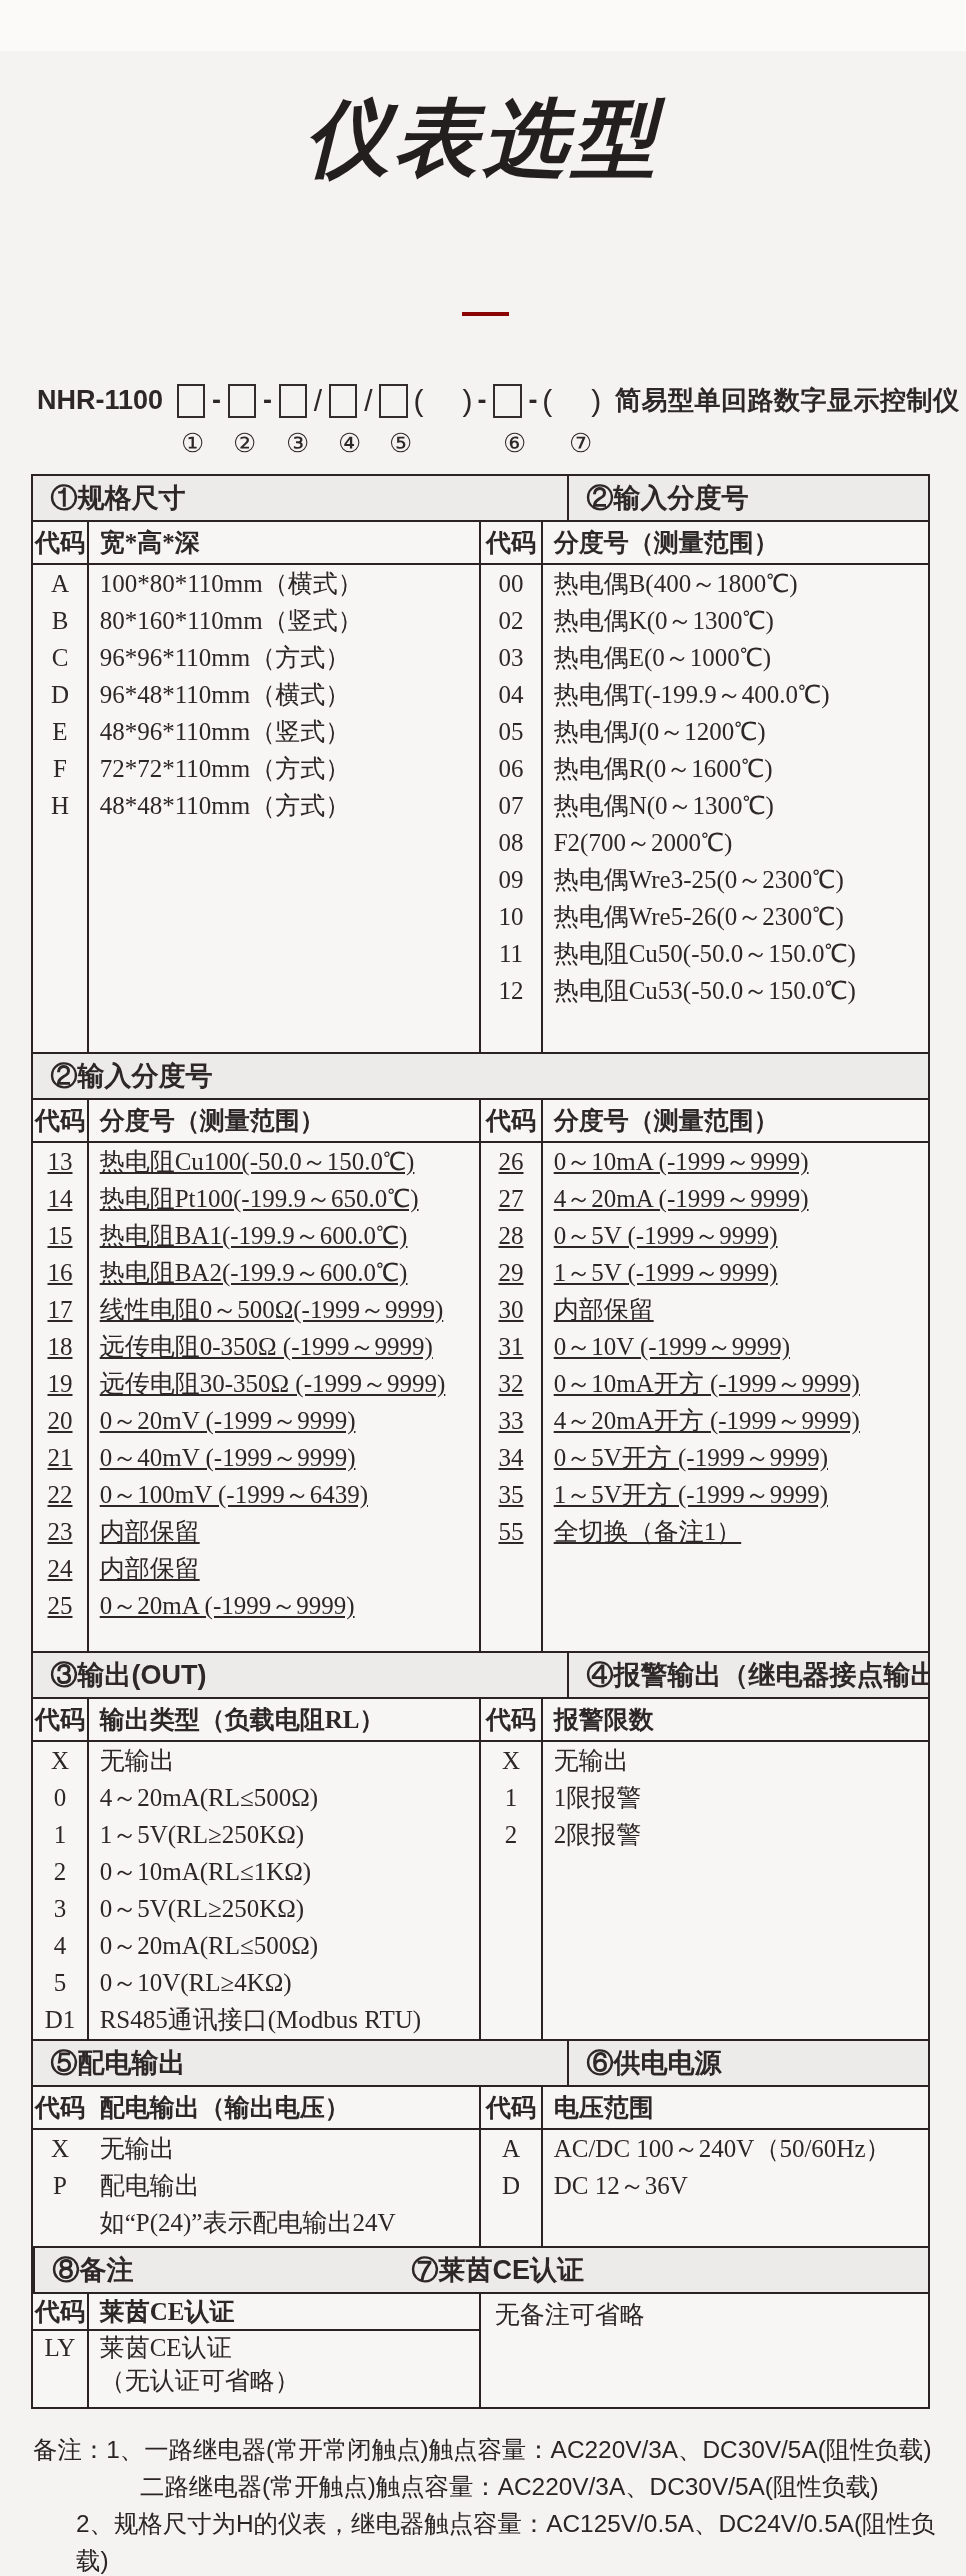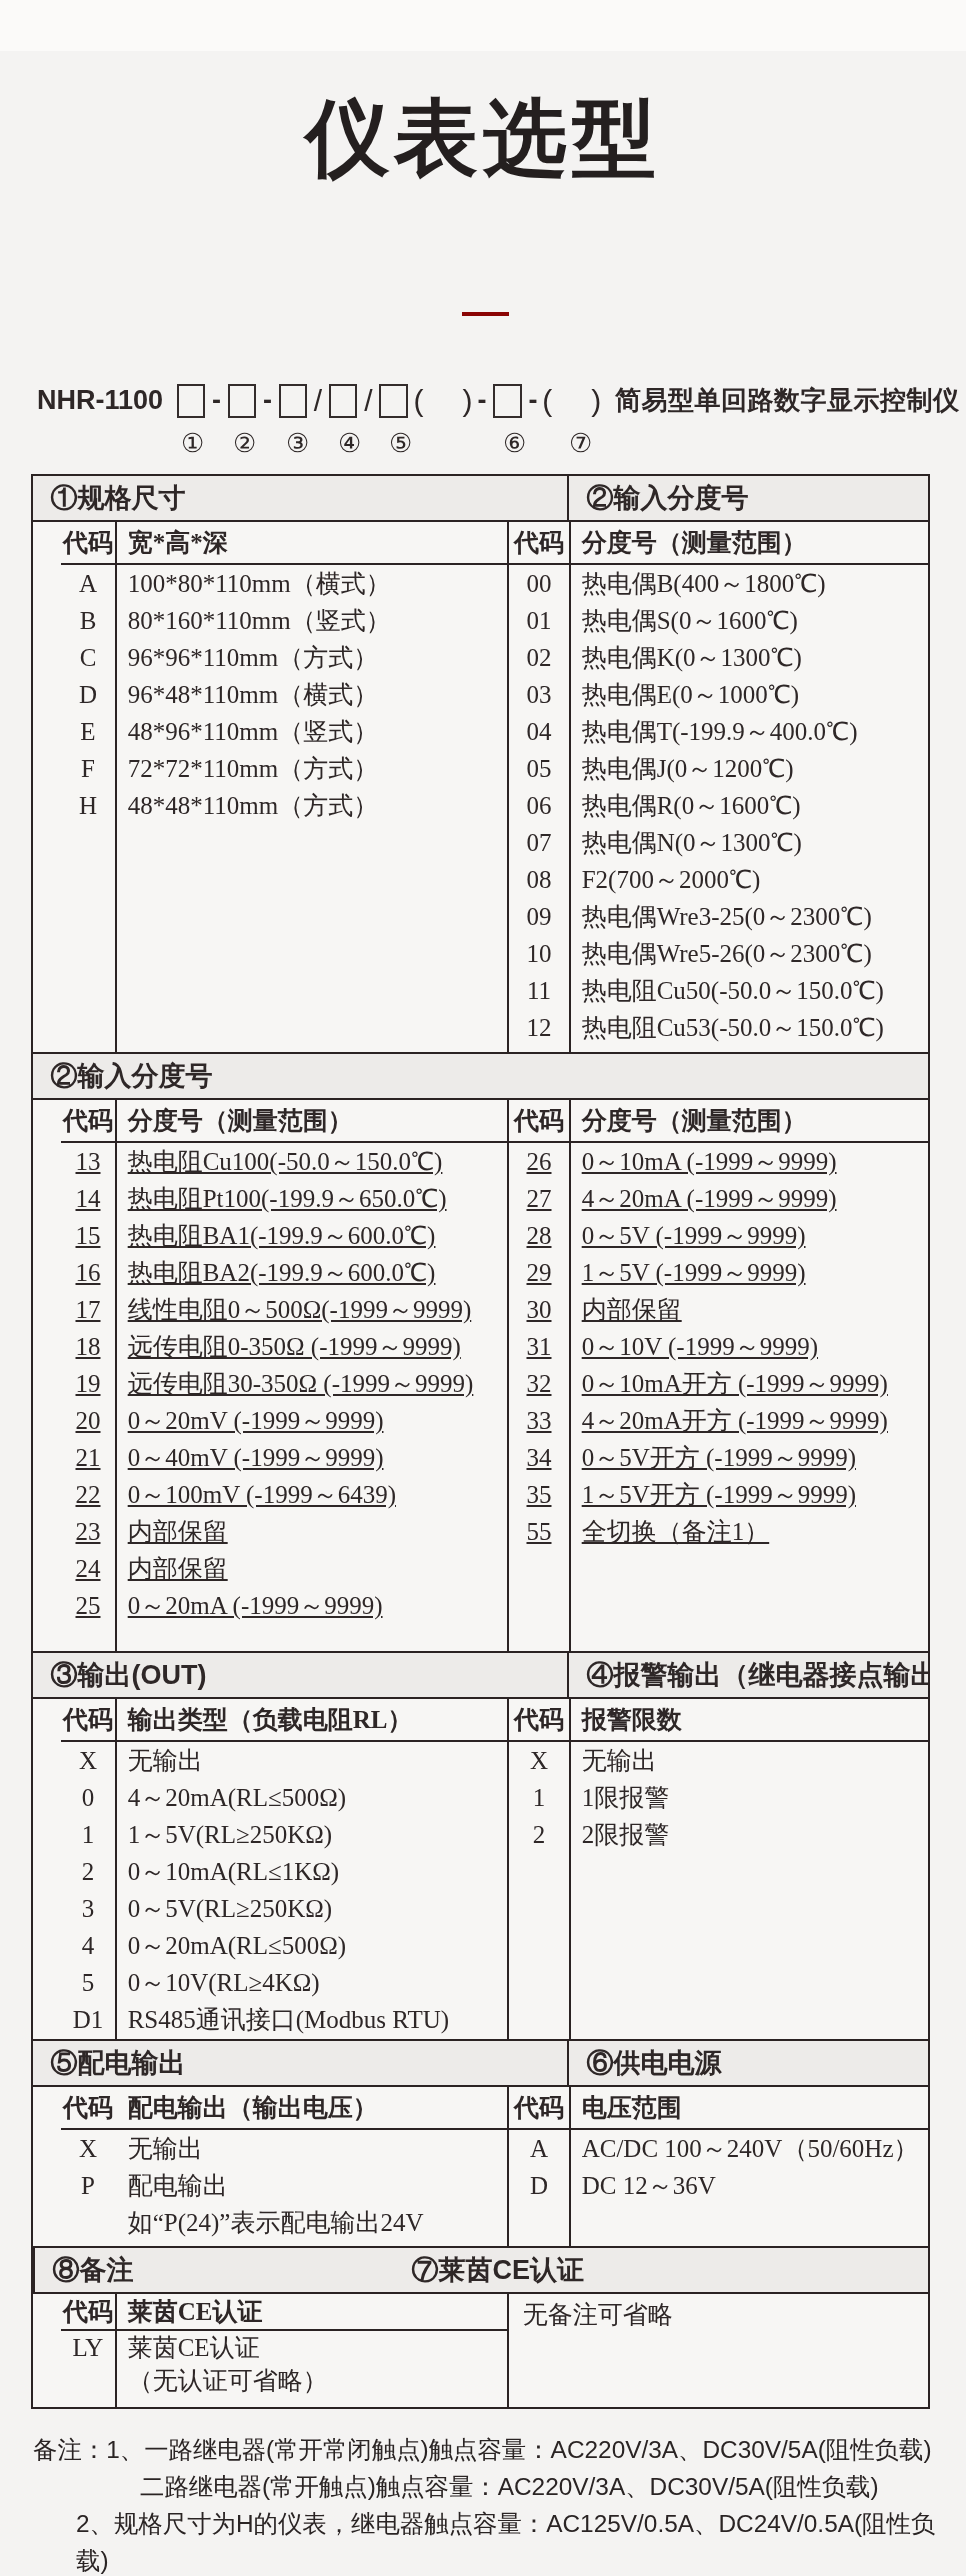--- a/index.html
+++ b/index.html
@@ -2,21 +2,21 @@
 <html><head>
 <meta charset="utf-8">
 <style>
   html,body { margin:0; padding:0; }
   body { width:966px; height:2576px; background:#f4f3f2; font-family:"Liberation Serif", serif; color:#2e2727; }
   .page { position:relative; width:966px; height:2576px; overflow:hidden; }
   .top-strip { position:absolute; left:0; top:0; width:966px; height:51px; background:#fbfaf9; }
 
   .title { position:absolute; left:0; top:82px; width:966px; text-align:center;
            font-family:"Liberation Sans", sans-serif; font-weight:900; font-size:84px;
-           letter-spacing:4.9px; color:#241f1f; }
+           letter-spacing:4.9px; color:#241f1f;font-style:italic; }
   .red-divider { position:absolute; left:462px; top:312px; width:47px; height:3.9px; background:#8a0404; }
 
   
   .model-line { position:absolute; left:37px; top:381px; height:39px; display:flex; align-items:center; white-space:nowrap; }
   .m-prefix { font-family:"Liberation Sans", sans-serif; font-weight:bold; font-size:27px; margin-right:9.8px; letter-spacing:0px; }
   .m-box { width:24.4px; height:30px; border:2px solid #332c2c; margin:0 3.9px; background:transparent; }
   .m-dash { font-size:27px; font-weight:bold; margin:0 2.9px; font-family:"Liberation Sans", sans-serif; }
   .m-slash { font-size:30px; margin:0 2.9px; font-family:"Liberation Sans", sans-serif; }
   .m-paren { font-size:30px; margin:0 2px; font-family:"Liberation Sans", sans-serif; }
   .m-gap { display:inline-block; width:35px; }
@@ -33,21 +33,21 @@
          border:2.9px solid #2b2323; background:#f7f6f4; font-size:25px; }
   .sec { border-top:2.9px solid #2b2323; }
   .sec.first { border-top:none; }
   .bands { display:flex; }
   .band { box-sizing:border-box; height:46px; line-height:44px; background:#edebe9;
           border-bottom:2px solid #2b2323; font-family:"Liberation Sans", sans-serif;
           font-weight:bold; font-size:27px; padding-left:17.6px; white-space:nowrap; overflow:hidden; }
   .band.l { width:534px; }
   .band.r { flex:1; border-left:2.9px solid #2b2323; }
   .band.full { width:100%; }
-  .cols { display:flex; align-items:stretch;margin-left:28px; }
+  .cols { display:flex; align-items:stretch; }
   .half { width:446px; box-sizing:border-box; position:relative; }
   .half.r { width:447px; flex:1; border-left:2.9px solid #2b2323; }
   .half.divided::after { content:""; position:absolute; top:0; bottom:0; left:54px; width:2px; background:#2b2323; }
   .half.r.divided::after { left:60px; }
   .sub { display:flex; height:41px; align-items:center; border-bottom:2px solid #2b2323; font-weight:bold; white-space:nowrap; }
   .sub.s5 { height:35px; }
   .cell-c { width:54px; flex:0 0 54px; text-align:center; }
   .half.r .cell-c { width:60px; flex:0 0 60px; }
   .cell-v { padding-left:12.7px; white-space:nowrap; }
   .rows .row { display:flex; align-items:center; height:37px; }
@@ -161,24 +161,20 @@
             <span class="cell-c">代码</span>
             <span class="cell-v">分度号（测量范围）</span>
           </div>
           <div class="rows b1">
 
               <div class="row">
                 <span class="cell-c">00</span>
                 <span class="cell-v">热电偶B(400～1800℃)</span>
               </div>
 
-              <div class="row">
-                <span class="cell-c">01</span>
-                <span class="cell-v">热电偶S(0～1600℃)</span>
-              </div>
 
               <div class="row">
                 <span class="cell-c">02</span>
                 <span class="cell-v">热电偶K(0～1300℃)</span>
               </div>
 
               <div class="row">
                 <span class="cell-c">03</span>
                 <span class="cell-v">热电偶E(0～1000℃)</span>
               </div>

